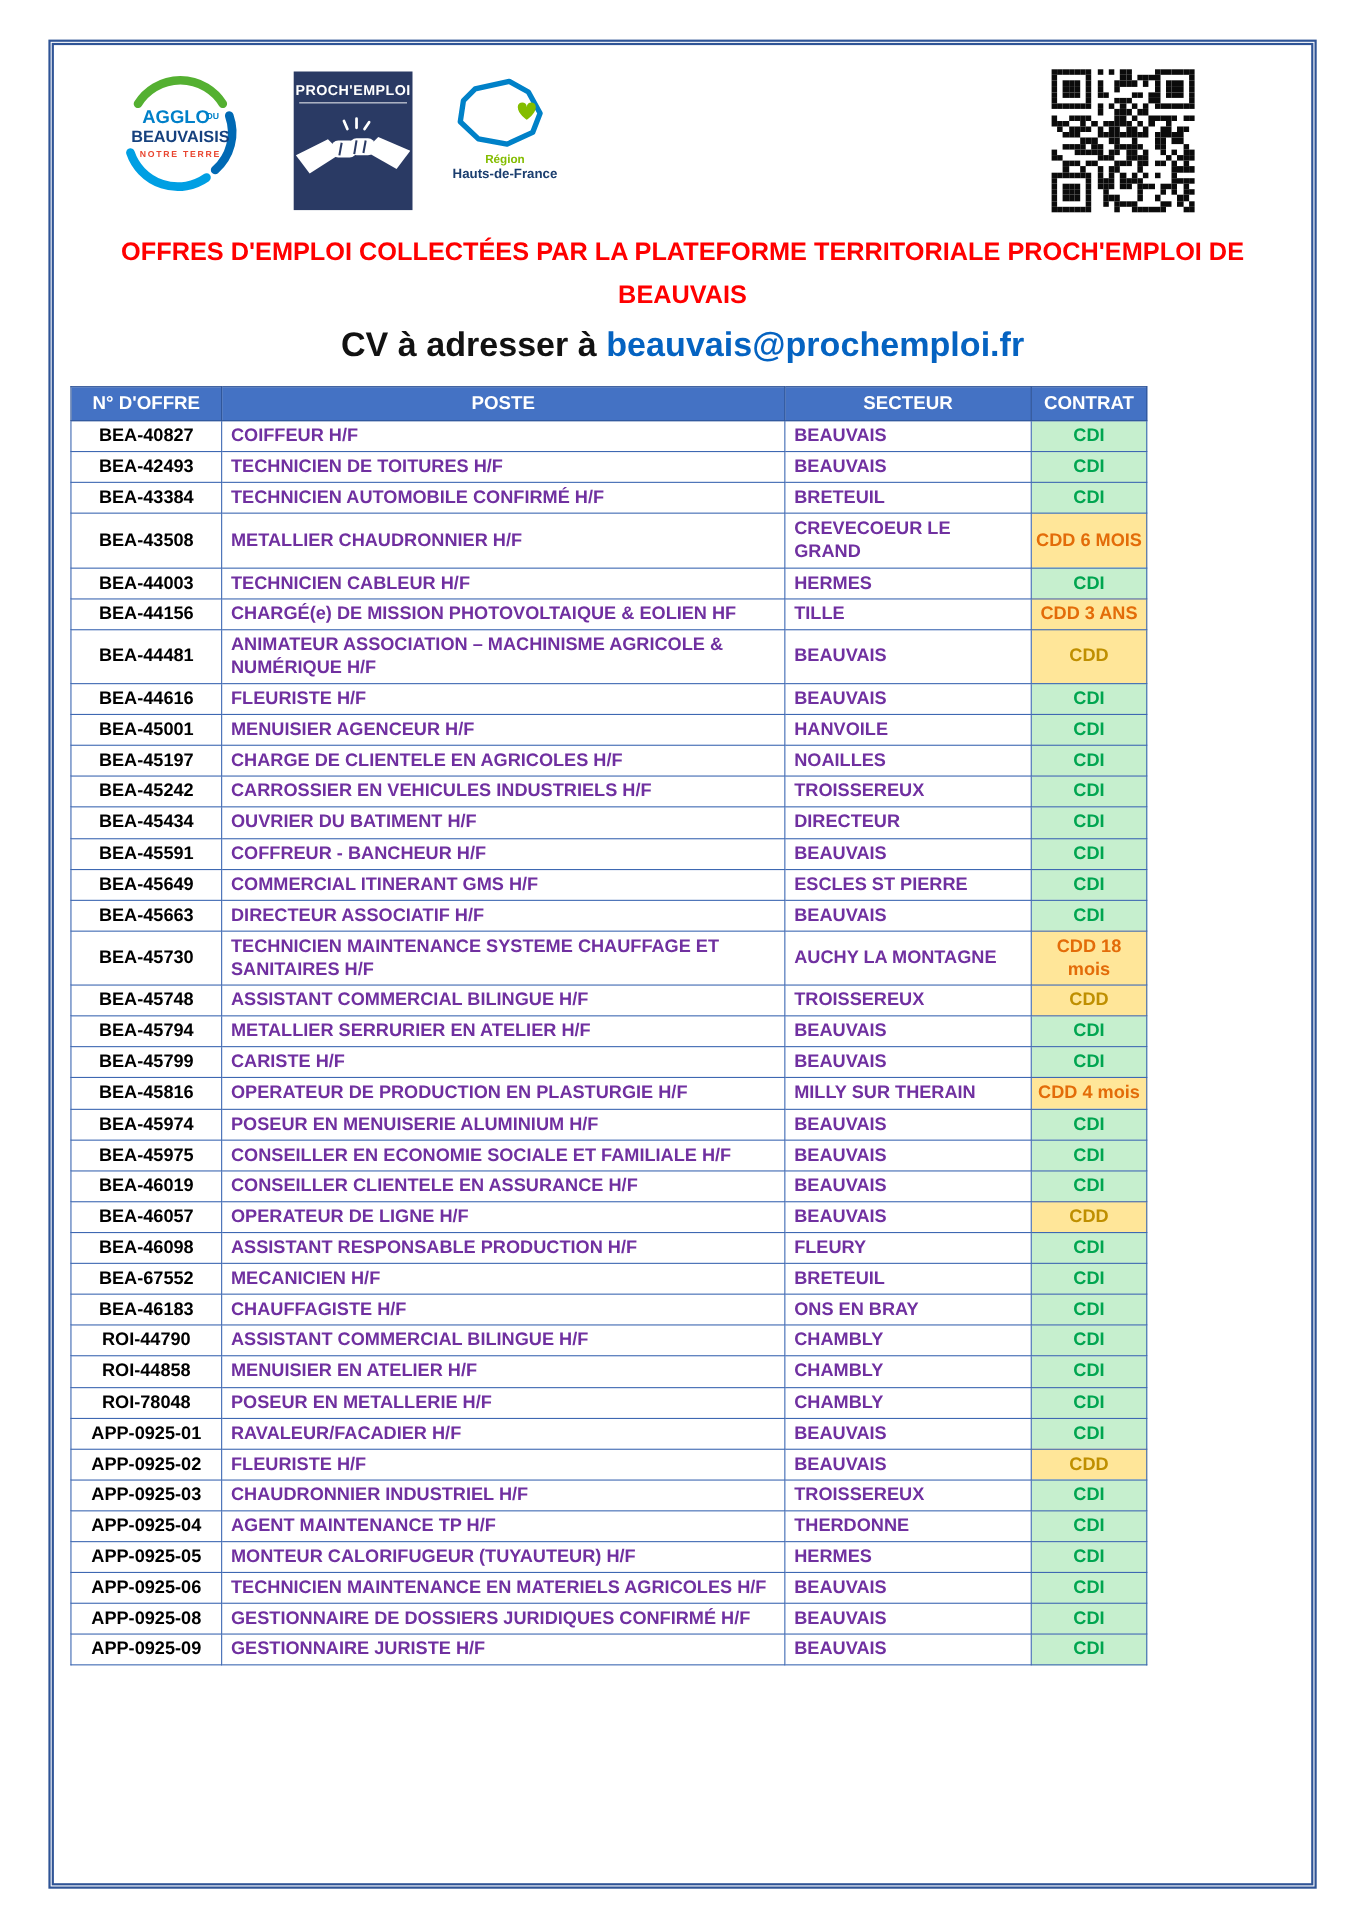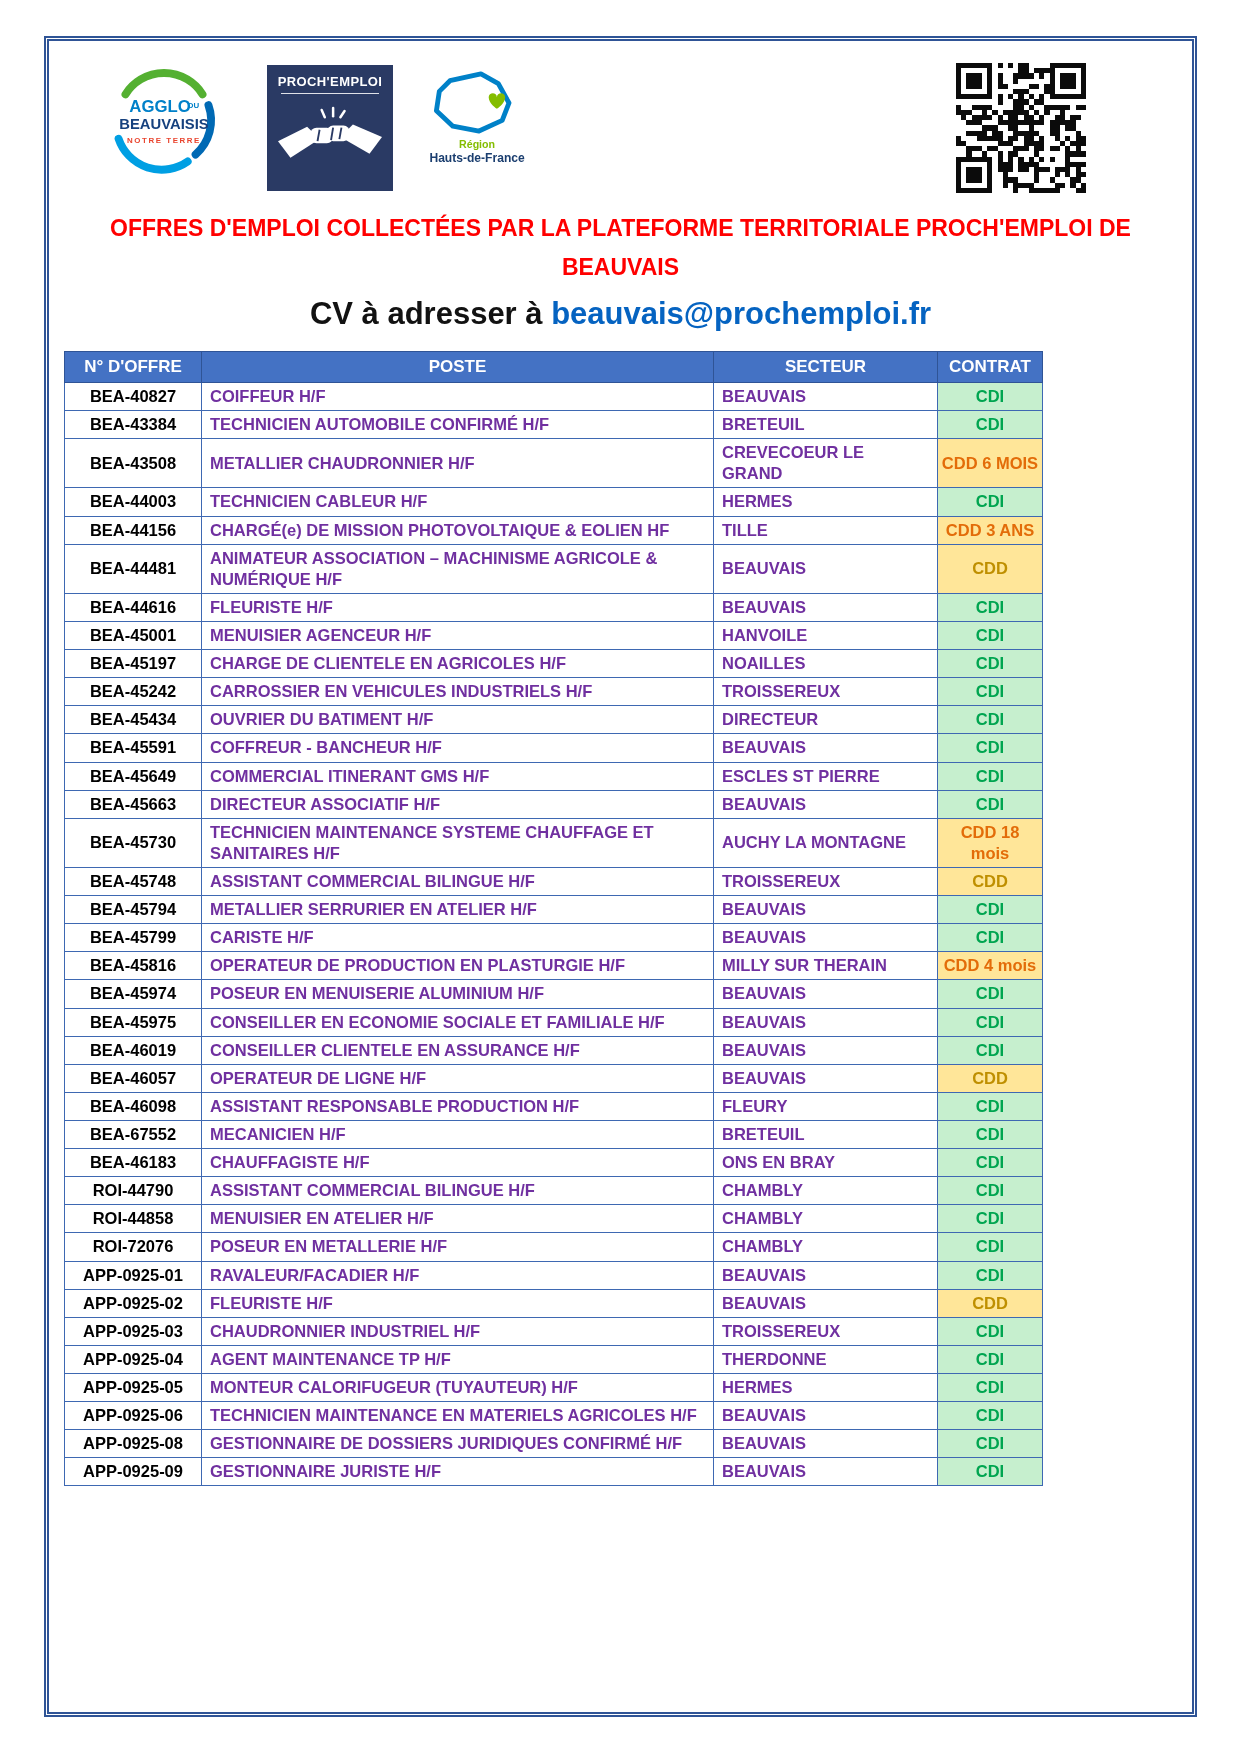--- a/index.html
+++ b/index.html
@@ -5,21 +5,21 @@
   * { margin:0; padding:0; box-sizing:border-box; }
   html,body { background:#ffffff; }
   body { font-family:"Liberation Sans", sans-serif; }
 
   .page { position:relative; width:1241px; height:1755px; background:#fff; margin:0 auto; overflow:hidden; }
   .frame { position:absolute; left:44px; top:36px; right:44px; bottom:38px; border:5px double var(--frame-blue,#2F5496); }
 
   
   .logos { display:flex; align-items:flex-start; padding:22px 0 0 36px; height:158px; }
   .agglo-logo { width:158px; height:112px; }
-  .proch-box { width:126px; height:126px; margin-left:24px; margin-top:2px;
+  .proch-box { width:108px; height:126px; margin-left:24px; margin-top:2px;
                background:var(--proch-navy,#2A3A64); display:flex; flex-direction:column; align-items:center; padding-top:9px; }
   .proch-title { color:#fff; font-weight:700; font-size:13px; letter-spacing:.4px; white-space:nowrap; }
   .proch-rule { width:98px; height:1px; background:rgba(255,255,255,.85); margin-top:4px; }
   .handshake { margin-top:7px; }
   .region-logo { margin-left:26px; margin-top:6px; }
   .qr-wrap { margin-left:auto; margin-right:106px; width:130px; height:130px; background:#fff; }
   .qr-grid { display:grid; width:100%; height:100%; grid-template-columns:repeat(25,1fr); grid-template-rows:repeat(25,1fr); }
   .qm { background:transparent; }
   .qm.on { background:#0b0b0b; }
 
@@ -744,20 +744,26 @@
           </tr>
       </thead>
       <tbody>
           <tr>
             <td class="col-offer">BEA-40827</td>
             <td class="col-poste">COIFFEUR H/F</td>
             <td class="col-secteur">BEAUVAIS</td>
             <td class="col-contrat cdi">CDI</td>
           </tr>
           <tr>
+            <td class="col-offer">BEA-42493</td>
+            <td class="col-poste">TECHNICIEN DE TOITURES H/F</td>
+            <td class="col-secteur">BEAUVAIS</td>
+            <td class="col-contrat cdi">CDI</td>
+          </tr>
+          <tr>
             <td class="col-offer">BEA-43384</td>
             <td class="col-poste">TECHNICIEN AUTOMOBILE CONFIRMÉ H/F</td>
             <td class="col-secteur">BRETEUIL</td>
             <td class="col-contrat cdi">CDI</td>
           </tr>
           <tr>
             <td class="col-offer">BEA-43508</td>
             <td class="col-poste">METALLIER CHAUDRONNIER H/F</td>
             <td class="col-secteur">CREVECOEUR LE GRAND</td>
             <td class="col-contrat cdd-duration">CDD 6 MOIS</td>
@@ -906,21 +912,21 @@
             <td class="col-secteur">CHAMBLY</td>
             <td class="col-contrat cdi">CDI</td>
           </tr>
           <tr>
             <td class="col-offer">ROI-44858</td>
             <td class="col-poste">MENUISIER EN ATELIER H/F</td>
             <td class="col-secteur">CHAMBLY</td>
             <td class="col-contrat cdi">CDI</td>
           </tr>
           <tr>
-            <td class="col-offer">ROI-72076</td>
+            <td class="col-offer">ROI-78048</td>
             <td class="col-poste">POSEUR EN METALLERIE H/F</td>
             <td class="col-secteur">CHAMBLY</td>
             <td class="col-contrat cdi">CDI</td>
           </tr>
           <tr>
             <td class="col-offer">APP-0925-01</td>
             <td class="col-poste">RAVALEUR/FACADIER H/F</td>
             <td class="col-secteur">BEAUVAIS</td>
             <td class="col-contrat cdi">CDI</td>
           </tr>

